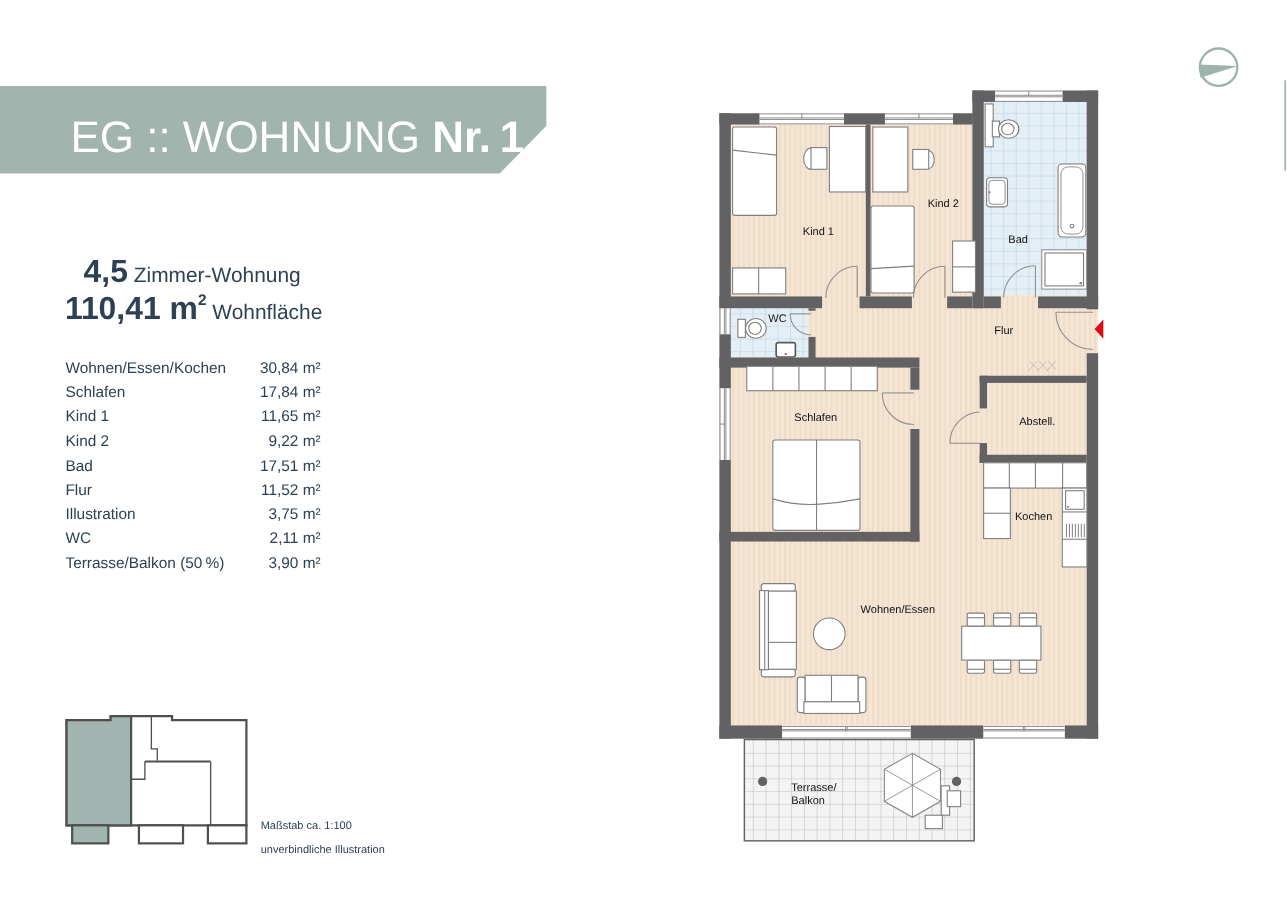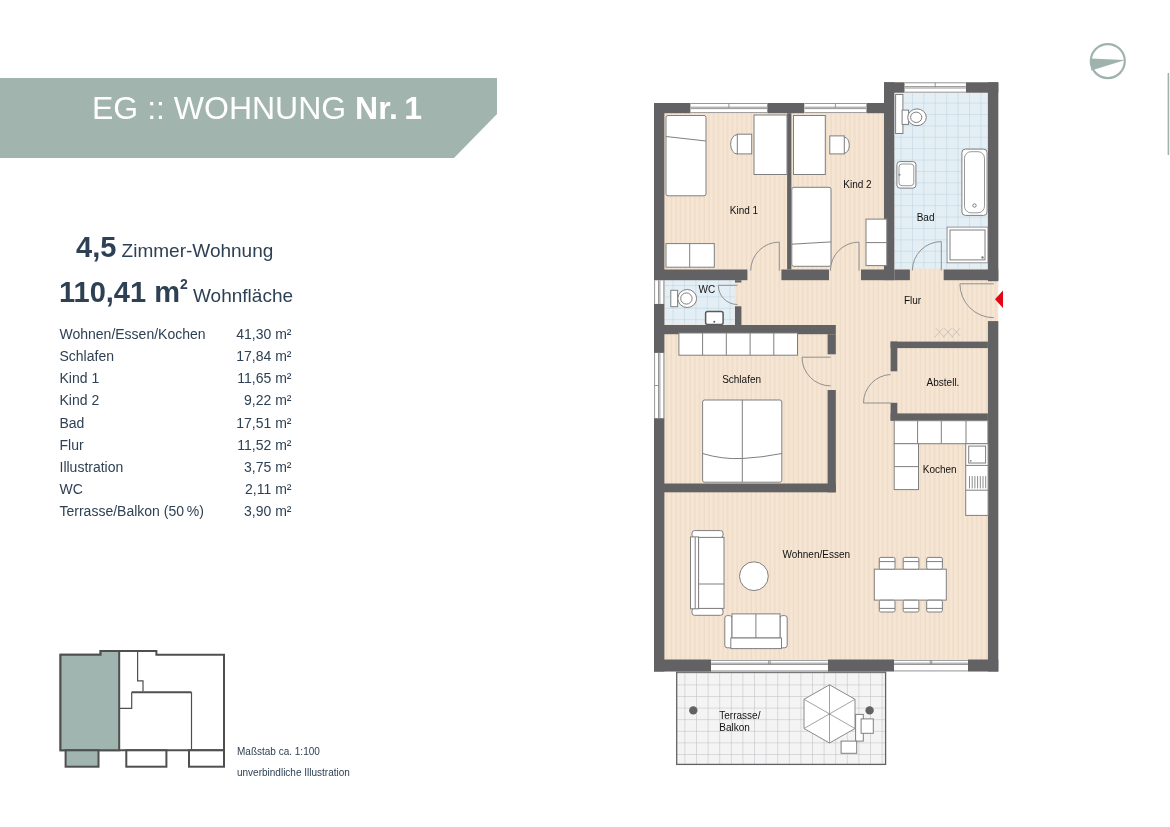--- a/index.html
+++ b/index.html
@@ -1,45 +1,45 @@
 <!DOCTYPE html>
 <html><head>
 <meta charset="utf-8">
 <style>
   html,body{margin:0;padding:0;}
   body{width:1170px;height:827px;position:relative;background:#ffffff;overflow:hidden;
        font-family:"Liberation Sans", sans-serif;-webkit-font-smoothing:antialiased;}
   .banner{position:absolute;left:0;top:78px;width:497px;height:80px;background:#a1b4ae;
           clip-path:polygon(0 0,497px 0,497px 36px,454px 80px,0 80px);}
-  .banner-text{position:absolute;left:64px;top:92px;color:#ffffff;font-size:32px;
-          line-height:32px;letter-spacing:0;white-space:nowrap;margin-left:28px;}
+  .banner-text{position:absolute;left:64px;top:109px;color:#ffffff;font-size:40px;
+          line-height:32px;letter-spacing:0;white-space:nowrap;}
   .banner-text b{font-weight:bold;}
   .h1line{position:absolute;white-space:nowrap;line-height:30px;}
   .big{font-weight:bold;font-size:29px;color:#2e4154;}
   .small{font-size:19px;color:#2e4154;}
   .areatable{position:absolute;left:59.5px;top:323px;width:232px;color:#2e4154;
              font-size:14px;}
   .row{display:flex;justify-content:space-between;height:22.15px;line-height:22.15px;}
   .note{position:absolute;left:237px;top:741px;color:#2e4154;font-size:10px;line-height:21px;}
 </style>
 </head>
 <body>
 
 <div class="banner"></div>
 
 <div class="banner-text">EG :: WOHNUNG <b>Nr. 1</b></div>
 
 <div class="h1line" style="left:76px;top:232px;"><span class="big">4,5</span><span class="small">&nbsp;Zimmer-Wohnung</span></div>
 
-<div class="h1line" style="left:59px;top:269px;"><span class="big">110,41 m<span style="font-size:14px;vertical-align:13px;">2</span></span><span class="small">&nbsp;Wohnfläche</span></div>
+<div class="h1line" style="left:59px;top:257px;"><span class="big">110,41 m<span style="font-size:14px;vertical-align:13px;">2</span></span><span class="small">&nbsp;Wohnfläche</span></div>
 
 <div class="areatable">
   <div class="row">
       <span>Wohnen/Essen/Kochen</span>
-      <span>41,30 m²</span>
+      <span>30,84 m²</span>
     </div>
   <div class="row">
       <span>Schlafen</span>
       <span>17,84 m²</span>
     </div>
   <div class="row">
       <span>Kind 1</span>
       <span>11,65 m²</span>
     </div>
   <div class="row">

